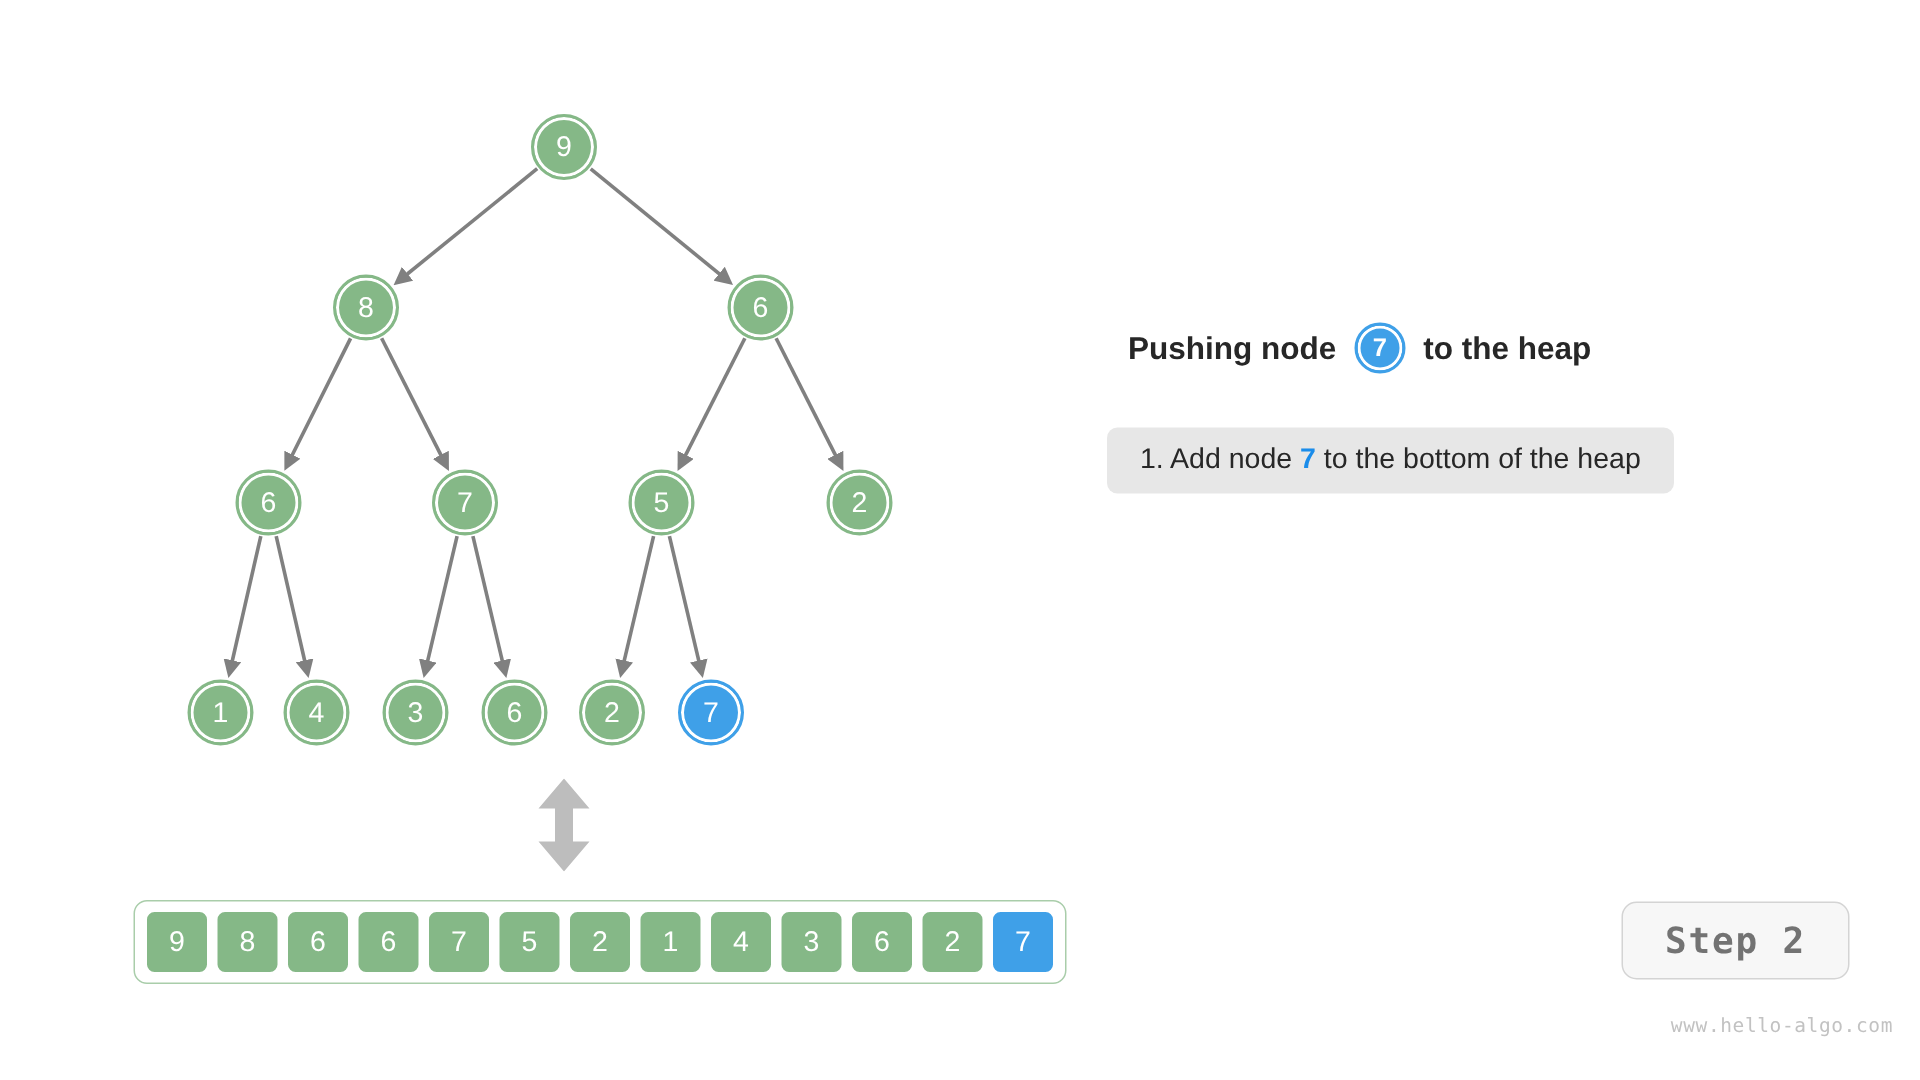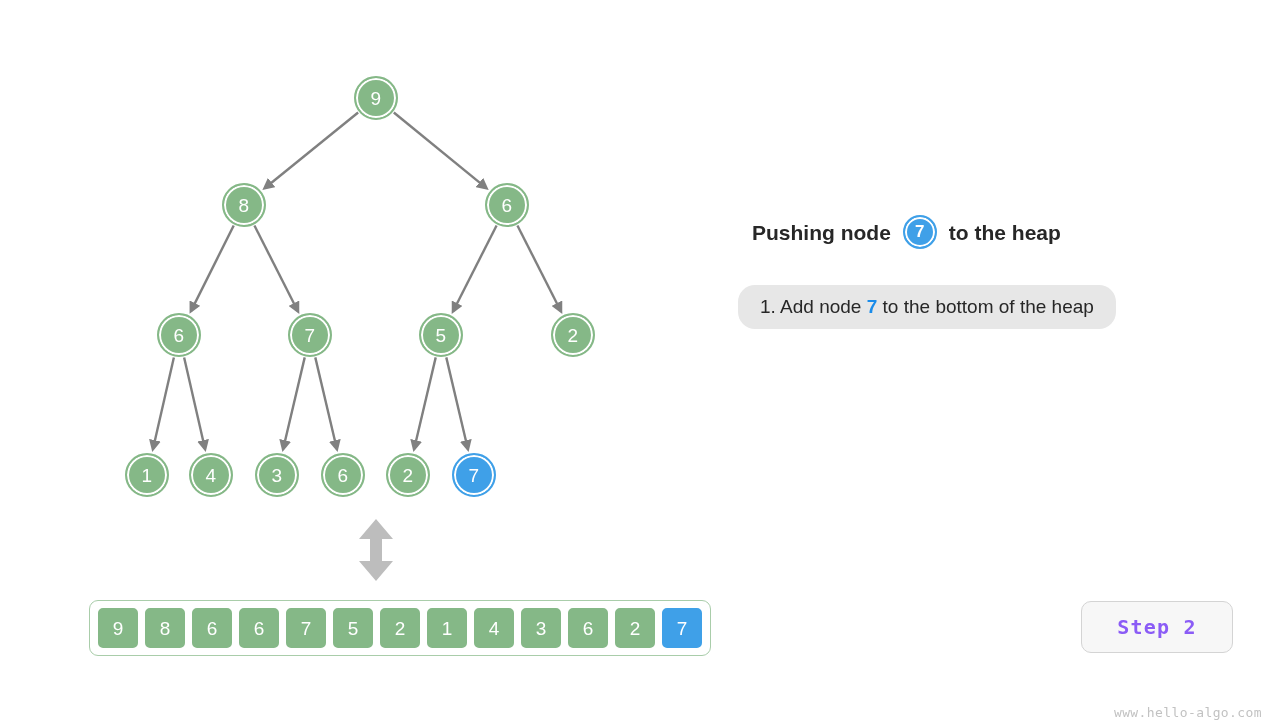--- a/index.html
+++ b/index.html
@@ -137,21 +137,21 @@
     font-weight: bold;
     margin: 0 12px;
     box-sizing: border-box;
   }
 
   #desc-box {
     position: absolute;
     left: 0px;
     top: 285px;
     background: #e7e7e7;
-    border-radius: 17px;
+    border-radius: 7px;
     padding: 11px 22px;
     font-size: 19px;
     color: #272727;
     white-space: nowrap;
   }
   #desc-box .hl {
     color: #1a8cea;
     font-weight: bold;
   }
 
@@ -161,36 +161,35 @@
     top: 601px;
     width: 152px;
     height: 52px;
     border: 1.5px solid #d4d4d4;
     border-radius: 10px;
     background: #f7f7f7;
     display: flex;
     align-items: center;
     justify-content: center;
     font-family: "DejaVu Sans Mono", "Liberation Mono", monospace;
-    font-size: 20px;
-    font-weight: bold;
-    color: #8b5cf6;
+    font-size: 24px;
+    font-weight: bold;
+    color: #737373;
     letter-spacing: 1.2px;
     box-sizing: border-box;
   }
 
   #watermark {
     position: absolute;
     right: 18px;
     top: 677px;
     font-family: "DejaVu Sans Mono", "Liberation Mono", monospace;
     font-size: 13px;
     color: #c2c2c2;
     letter-spacing: 0.4px;
-    margin-top: 28px;
   }
 </style>
 </head>
 <body>
 
 <div id="stage">
 
   <svg id="tree-svg" viewBox="0 0 740 720" xmlns="http://www.w3.org/2000/svg">
     <defs>
       <marker id="arrowhead" markerWidth="5" markerHeight="5" refX="3.6" refY="2.5" orient="auto" markerUnits="strokeWidth">

